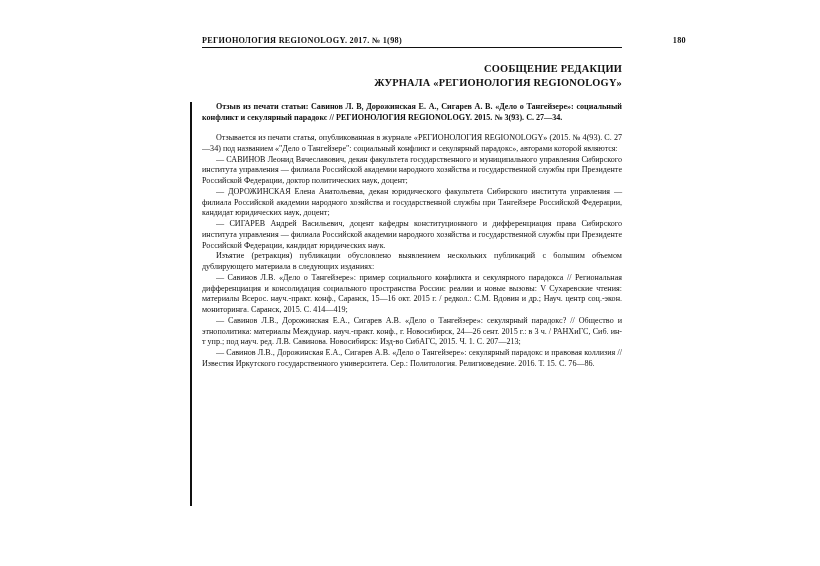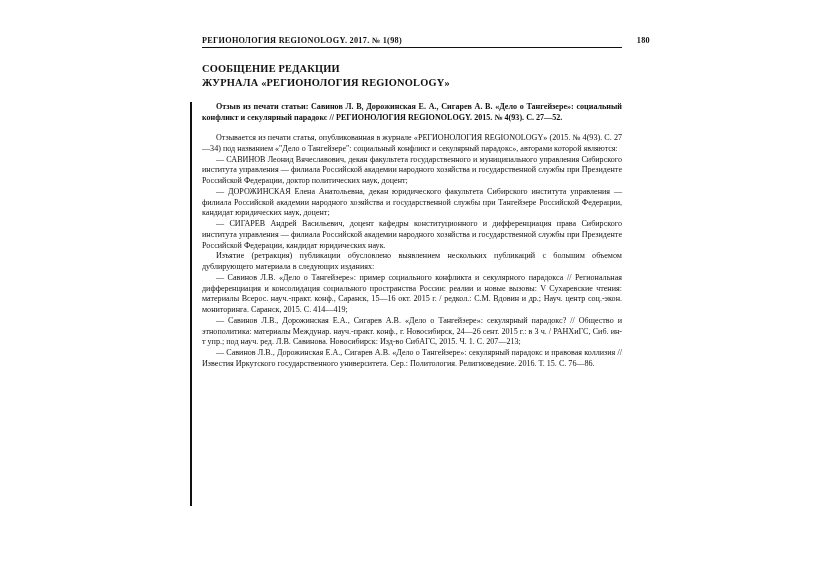--- a/index.html
+++ b/index.html
@@ -28,36 +28,36 @@
   }
   .running-head {
     display: flex;
     justify-content: space-between;
     align-items: flex-start;
     font-size: 8.2px;
     font-weight: bold;
     letter-spacing: 0.3px;
     border-bottom: 0px;
     margin-bottom: 2px;
-    width: 448px;
+    width: 484px;
   }
   .running-head .rh-left {
     white-space: nowrap;
   }
   .running-head .rh-right {
     white-space: nowrap;
   }
   .rule {
     width: 420px;
     height: 1px;
     background: #111;
     margin-bottom: 14px;
   }
   .title-block {
-    text-align: left;
+    text-align: right;
     font-weight: bold;
     font-size: 10.4px;
     line-height: 1.32;
     letter-spacing: 0.2px;
     margin-bottom: 13px;
   }
   .title-block .line2 {
     display: block;
   }
   .body-col {
@@ -108,21 +108,21 @@
     <div class="rule"></div>
 
     <div class="title-block">
       <span class="line1">СООБЩЕНИЕ РЕДАКЦИИ</span>
       <span class="line2">ЖУРНАЛА «РЕГИОНОЛОГИЯ REGIONOLOGY»</span>
     </div>
 
     <div class="body-col">
       <div class="sidebar-rule"></div>
 
-      <p class="bold">Отзыв из печати статьи: Савинов Л. В, Дорожинская Е. А., Сигарев А. В. «Дело о Тангейзере»: социальный конфликт и секулярный парадокс // РЕГИОНОЛОГИЯ REGIONOLOGY. 2015. № 4(93). С. 27—52.</p>
+      <p class="bold">Отзыв из печати статьи: Савинов Л. В, Дорожинская Е. А., Сигарев А. В. «Дело о Тангейзере»: социальный конфликт и секулярный парадокс // РЕГИОНОЛОГИЯ REGIONOLOGY. 2015. № 3(93). С. 27—34.</p>
 
       <p>Отзывается из печати статья, опубликованная в журнале «РЕГИОНОЛОГИЯ REGIONOLOGY» (2015. № 4(93). С. 27—34) под названием «"Дело о Тангейзере": социальный конфликт и секулярный парадокс», авторами которой являются:</p>
       <p class="dash">— САВИНОВ Леонид Вячеславович, декан факультета государственного и муниципального управления Сибирского института управления — филиала Российской академии народного хозяйства и государственной службы при Президенте Российской Федерации, доктор политических наук, доцент;</p>
       <p class="dash">— ДОРОЖИНСКАЯ Елена Анатольевна, декан юридического факультета Сибирского института управления — филиала Российской академии народного хозяйства и государственной службы при Тангейзере Российской Федерации, кандидат юридических наук, доцент;</p>
       <p class="dash">— СИГАРЕВ Андрей Васильевич, доцент кафедры конституционного и дифференциация права Сибирского института управления — филиала Российской академии народного хозяйства и государственной службы при Президенте Российской Федерации, кандидат юридических наук.</p>
       <p>Изъятие (ретракция) публикации обусловлено выявлением нескольких публикаций с большим объемом дублирующего материала в следующих изданиях:</p>
 
       <p class="refs">— Савинов Л.В. «Дело о Тангейзере»: пример социального конфликта и секулярного парадокса // Региональная дифференциация и консолидация социального пространства России: реалии и новые вызовы: V Сухаревские чтения: материалы Всерос. науч.-практ. конф., Саранск, 15—16 окт. 2015 г. / редкол.: С.М. Вдовин и др.; Науч. центр соц.-экон. мониторинга. Саранск, 2015. С. 414—419;</p>
       <p class="refs">— Савинов Л.В., Дорожинская Е.А., Сигарев А.В. «Дело о Тангейзере»: секулярный парадокс? // Общество и этнополитика: материалы Междунар. науч.-практ. конф., г. Новосибирск, 24—26 сент. 2015 г.: в 3 ч. / РАНХиГС, Сиб. ин-т упр.; под науч. ред. Л.В. Савинова. Новосибирск: Изд-во СибАГС, 2015. Ч. 1. С. 207—213;</p>
       <p class="refs">— Савинов Л.В., Дорожинская Е.А., Сигарев А.В. «Дело о Тангейзере»: секулярный парадокс и правовая коллизия // Известия Иркутского государственного университета. Сер.: Политология. Религиоведение. 2016. Т. 15. С. 76—86.</p>

